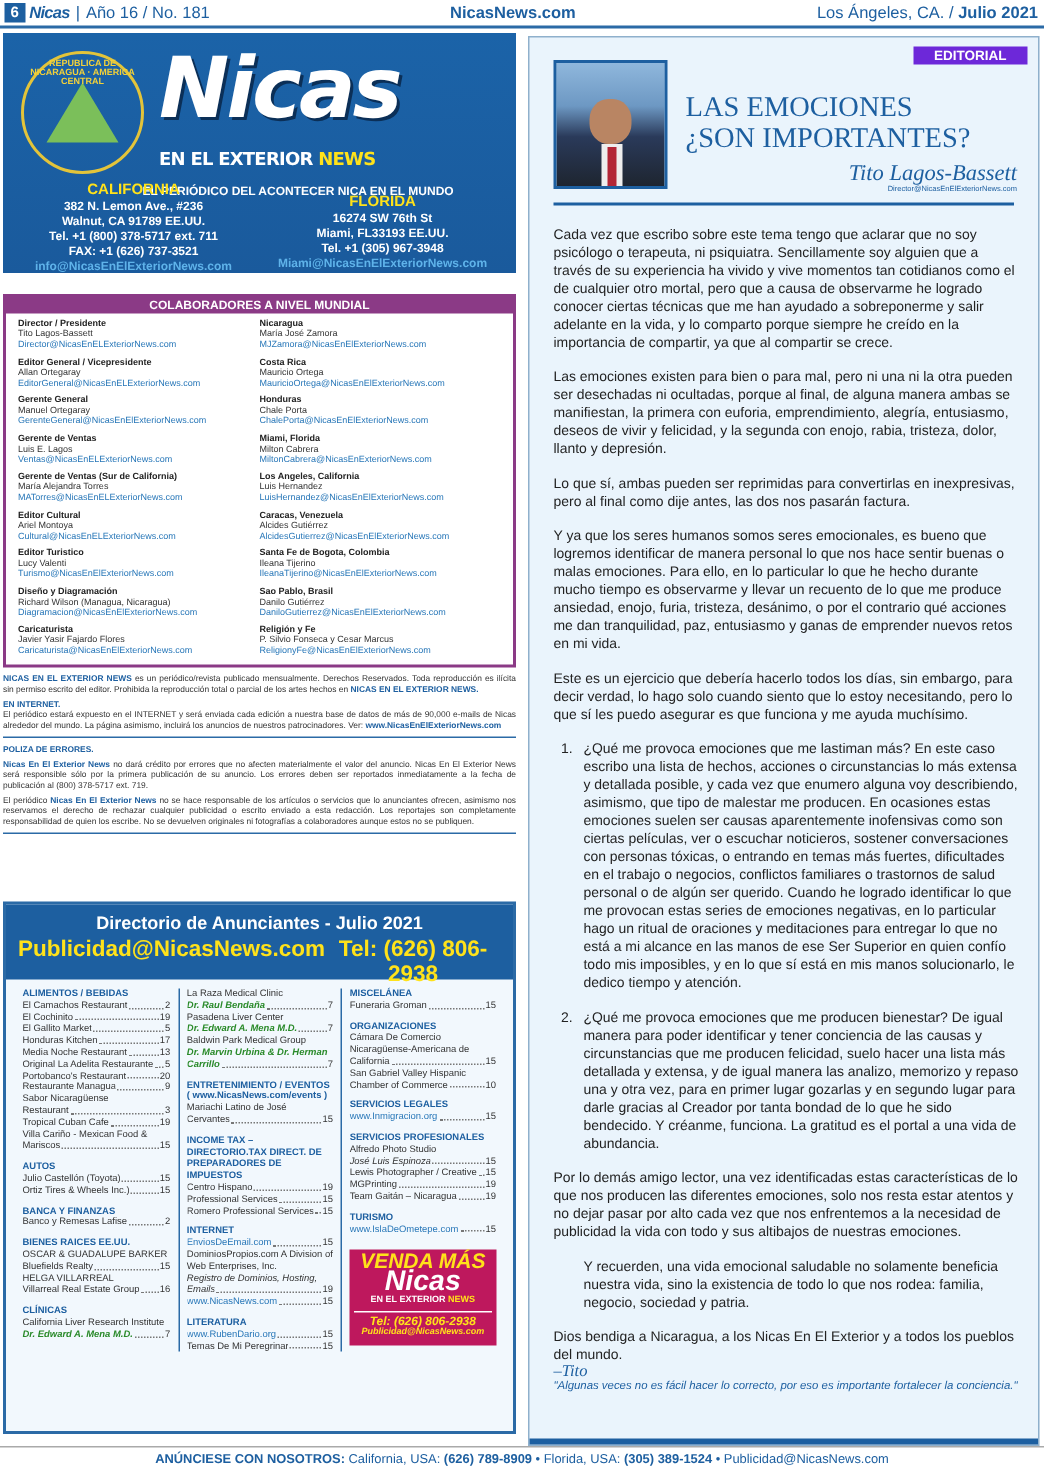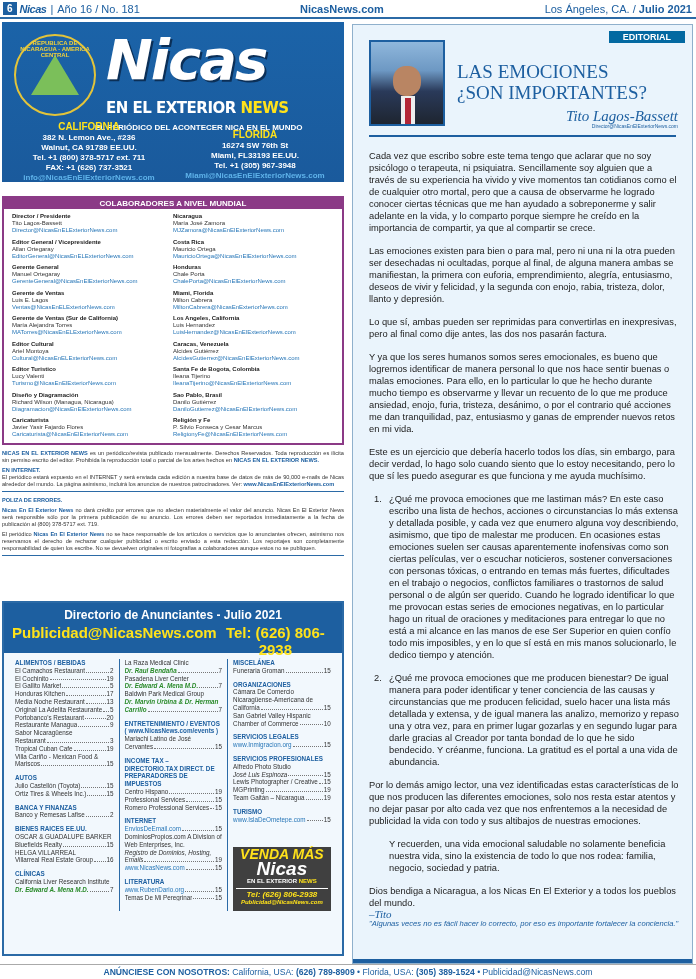--- a/index.html
+++ b/index.html
@@ -11,21 +11,21 @@
 .issue{color:#1d5fa0}
 .issue b{font-weight:normal}
 .topcenter{position:absolute;left:300px;font-weight:bold;color:#1d5fa0}
 .topright{position:absolute;right:4px;color:#1d5fa0}
 .topright b{font-weight:bold}
 .masthead{position:absolute;left:2px;top:22px;width:342px;height:160px;background:linear-gradient(180deg,#1b63a8,#1a5a9c);overflow:hidden}
 .seal{position:absolute;left:12px;top:12px;width:82px;height:82px;border-radius:50%;border:2px solid #e3c43a;display:flex;align-items:center;justify-content:center}
 .seal-tri{width:0;height:0;border-left:24px solid transparent;border-right:24px solid transparent;border-bottom:40px solid #7bbf5a}
 .seal-txt{position:absolute;font-size:6px;color:#f2d13a;font-weight:bold;top:4px;width:100%;text-align:center}
 .brand{position:absolute;left:104px;top:10px;font-style:italic;font-weight:900;color:#fff;font-size:56px;letter-spacing:-2px;text-shadow:2px 2px 0 #0b2f57;font-family:"DejaVu Sans",sans-serif;line-height:56px}
-.brand2{position:absolute;left:104px;top:77px;font-weight:900;color:#fff;font-size:15px;font-family:"DejaVu Sans",sans-serif;letter-spacing:-0.5px}
+.brand2{position:absolute;left:104px;top:77px;font-weight:900;color:#fff;font-size:12px;font-family:"DejaVu Sans",sans-serif;letter-spacing:-0.5px}
 .brand2 span{color:#ffe21a}
 .brand3{position:absolute;left:93px;top:101px;font-weight:bold;color:#fff;font-size:8px}
 .addr{position:absolute;top:102px;text-align:center;color:#fff;font-size:8px;font-weight:bold;line-height:10px}
 .addr .reg{color:#ffe21a;font-size:10px;margin-bottom:1px}
 .addr .mail{color:#5fb3ea}
 .collab{position:absolute;left:2px;top:196px;width:342px;height:249px;border:2px solid #8b3a86;background:#fff}
 .collab-h{background:#8b3a86;color:#fff;font-weight:bold;font-size:8px;text-align:center;height:11px;line-height:11px}
 .collab-cols{display:flex;padding:4px 8px}
 .collab-col{width:50%}
 .person{margin-bottom:4.5px;font-size:6px;line-height:7px}
@@ -45,29 +45,29 @@
 .dir-col+.dir-col{border-left:1px solid #2b6aa6}
 .cat{color:#1d5fa0;font-weight:bold;margin-top:6px}
 .cat:first-child{margin-top:0}
 .entry{display:flex;justify-content:space-between}
 .entry .nm{white-space:nowrap;overflow:hidden}
 .entry .lead{flex:1;border-bottom:1px dotted #777;margin:0 1px 2px;min-width:4px}
 .green{color:#2a8a2a;font-weight:bold;font-style:italic}
 .ital{font-style:italic}
 .plain{color:#333}
 .link{color:#2877b8}
-.venda{background:#404040;margin-top:24px;padding:4px 3px;text-align:center;color:#fff}
+.venda{background:#be185d;margin-top:10px;padding:4px 3px;text-align:center;color:#fff}
 .venda .v1{color:#ffe21a;font-weight:900;font-style:italic;font-size:14px}
 .venda .v2{font-weight:900;font-style:italic;font-size:19px;line-height:19px}
 .venda .v3{font-size:6px;font-weight:bold;border-bottom:1px solid #fff;padding-bottom:2px}
 .venda .v3 span{color:#ffe21a}
 .venda .v4{color:#ffe21a;font-weight:bold;font-style:italic;font-size:8px;margin-top:2px}
 .venda .v5{color:#ffe21a;font-weight:bold;font-style:italic;font-size:6px}
 .right{position:absolute;left:352px;top:24px;width:341px;height:940px;border:1px solid #8fb0cc;background:#eaf4fc}
-.edit-badge{position:absolute;right:7px;top:6px;background:#0369a1;color:#fff;font-weight:bold;font-size:9px;padding:1px 14px}
+.edit-badge{position:absolute;right:7px;top:6px;background:#6d28d9;color:#fff;font-weight:bold;font-size:9px;padding:1px 14px}
 .photo{position:absolute;left:16px;top:15px;width:76px;height:86px;border:2px solid #1d5fa0;background:linear-gradient(180deg,#8fb7dc 0%,#6d98c3 35%,#2a3a5a 60%,#1e2530 100%)}
 .photo .face{position:absolute;left:22px;top:24px;width:28px;height:30px;border-radius:45%;background:#b98563}
 .photo .shirt{position:absolute;left:30px;top:54px;width:14px;height:28px;background:#eee}
 .photo .tie{position:absolute;left:34px;top:56px;width:6px;height:26px;background:#b32636}
 .title{position:absolute;left:104px;top:36px;color:#1d5fa0;font-family:"Liberation Serif",serif;font-size:19px;line-height:21px}
 .sign{position:absolute;right:14px;top:83px;font-family:"Liberation Serif",serif;font-style:italic;color:#1d5fa0;font-size:15px}
 .sign-mail{position:absolute;right:14px;top:98px;font-size:5px;color:#1d5fa0}
 .title-rule{position:absolute;left:16px;right:16px;top:110px;border-top:2px solid #1d5fa0}
 .body{position:absolute;left:16px;top:125px;width:310px;font-size:9.3px;line-height:12px;color:#222;font-family:"Liberation Sans",sans-serif}
 .body p{margin-bottom:11px}

